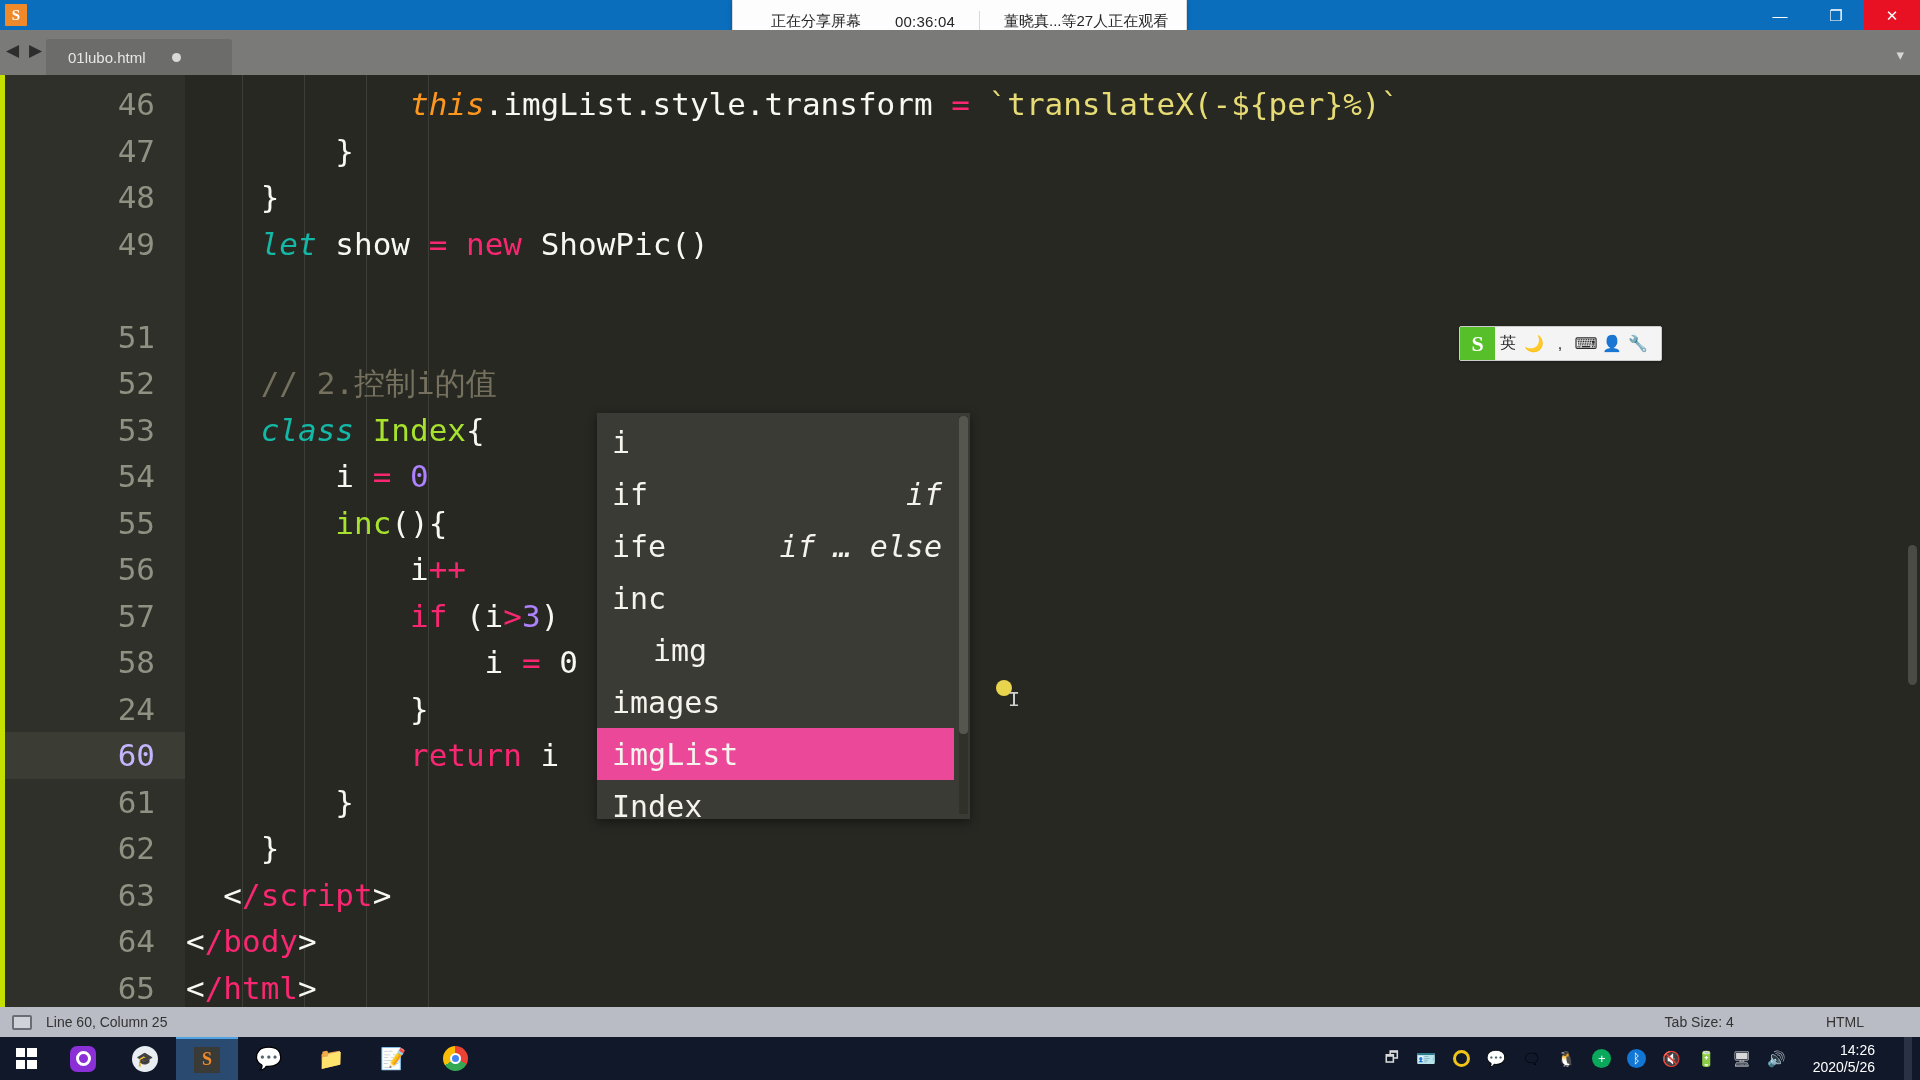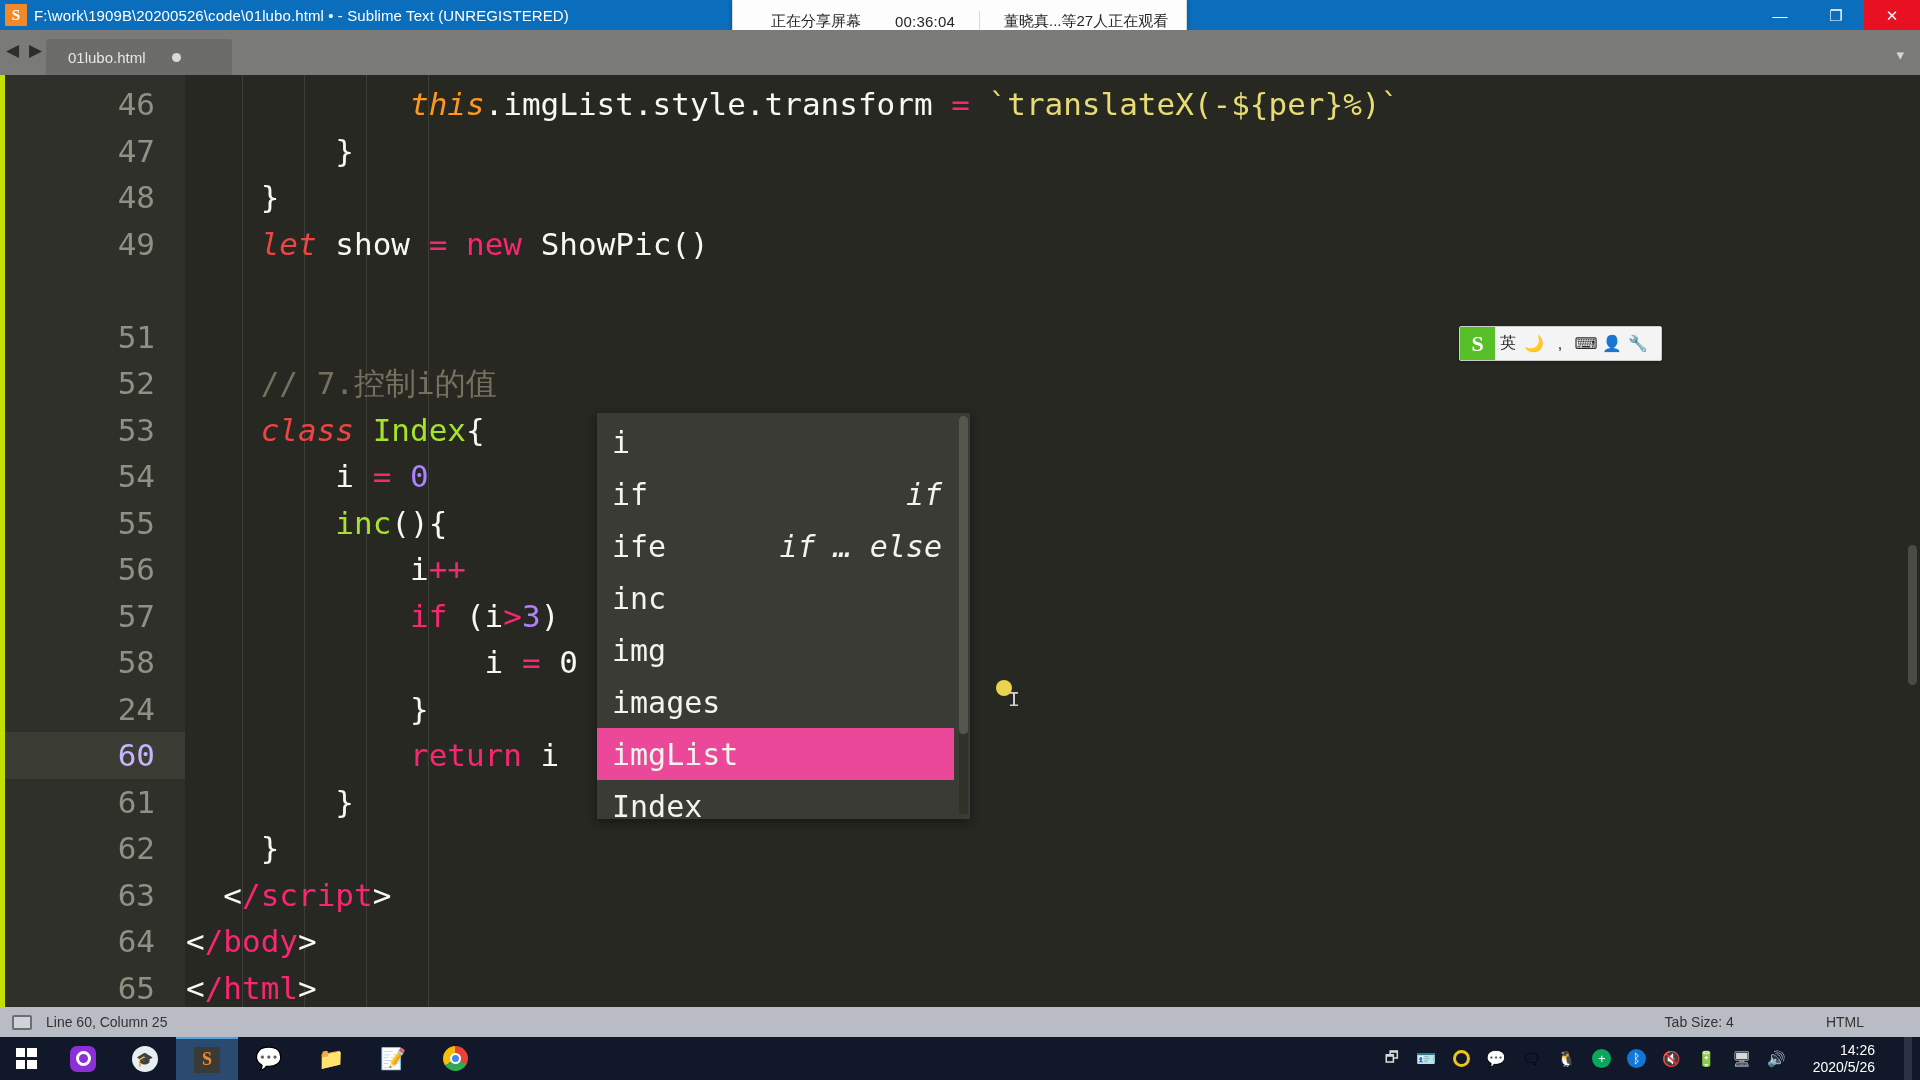--- a/index.html
+++ b/index.html
@@ -113,21 +113,21 @@
     font-size: 31px; color: #8f9183; line-height: 46.5px;
   }
   .lineno.cur { color: #c4b5fd; }
   .codetext {
     position: absolute; left: 186px;
     font-family: "DejaVu Sans Mono", monospace;
     font-size: 31px; line-height: 46.5px;
     color: #f2f2ea; white-space: pre;
   }
   .k-kw     { color: #f92672; }          
-  .k-stor   { color: #ef4444; font-style: italic; text-align: center; }  
+  .k-stor   { color: #14b8a6; font-style: italic; text-align: center; }  
   .k-this   { color: #fd971f; font-style: italic; }  
   .k-fn     { color: #a6e22e; }          
   .k-num    { color: #ae81ff; }          
   .k-str    { color: #e6db74; margin-top: 20px; }          
   .k-com    { color: #75715e; }          
   .k-plain  { color: #f8f8f2; }
   .k-op     { color: #f92672; }
 
   
   #autocomplete {
@@ -242,21 +242,20 @@
   #show-desktop { width: 8px; height: 43px; background: #2a3145; }
 
   
   .circ { border-radius: 50%; display: block; }
 </style>
 </head>
 <body>
 
 <div id="titlebar">
   <div id="title-icon">S</div>
-  <div id="title-text">F:\work\1909B\20200526\code\01lubo.html • - Sublime Text (UNREGISTERED)</div>
   <div id="win-buttons">
     <div class="win-btn">
       <span class="glyph">—</span>
     </div>
     <div class="win-btn">
       <span class="glyph">❐</span>
     </div>
     <div class="win-btn close">
       <span class="glyph">✕</span>
     </div>
@@ -318,21 +317,21 @@
       <div class="code-row" style="top: 145.5px;">
         <div class="lineno">49</div>
         <div class="codetext"><span class="k-plain">    </span><span class="k-stor">let</span><span class="k-plain"> show </span><span class="k-op">=</span><span class="k-plain"> </span><span class="k-kw">new</span><span class="k-plain"> ShowPic()</span></div>
       </div>
       <div class="code-row" style="top: 238.5px;">
         <div class="lineno">51</div>
         <div class="codetext"><span class="k-plain"></span></div>
       </div>
       <div class="code-row" style="top: 285px;">
         <div class="lineno">52</div>
-        <div class="codetext"><span class="k-com">    // 7.控制i的值</span></div>
+        <div class="codetext"><span class="k-com">    // 2.控制i的值</span></div>
       </div>
       <div class="code-row" style="top: 331.5px;">
         <div class="lineno">53</div>
         <div class="codetext"><span class="k-plain">    </span><span class="k-stor">class</span><span class="k-plain"> </span><span class="k-fn">Index</span><span class="k-plain">{</span></div>
       </div>
       <div class="code-row" style="top: 378px;">
         <div class="lineno">54</div>
         <div class="codetext"><span class="k-plain">        i </span><span class="k-op">=</span><span class="k-plain"> </span><span class="k-num">0</span></div>
       </div>
       <div class="code-row" style="top: 424.5px;">
@@ -393,21 +392,21 @@
         <span class="ac-name">if</span>
         <span class="ac-hint">if</span>
       </div>
       <div class="ac-row" style="top: 107px;">
         <span class="ac-name">ife</span>
         <span class="ac-hint">if … else</span>
       </div>
       <div class="ac-row" style="top: 159px;">
         <span class="ac-name">inc</span>
       </div>
-      <div class="ac-row" style="top: 211px;">
+      <div class="ac-row" style="top: 211px; margin-left: 41px;">
         <span class="ac-name">img</span>
       </div>
       <div class="ac-row" style="top: 263px;">
         <span class="ac-name">images</span>
       </div>
       <div class="ac-row selected" style="top: 315px;">
         <span class="ac-name">imgList</span>
       </div>
       <div class="ac-row" style="top: 367px;">
         <span class="ac-name">Index</span>

